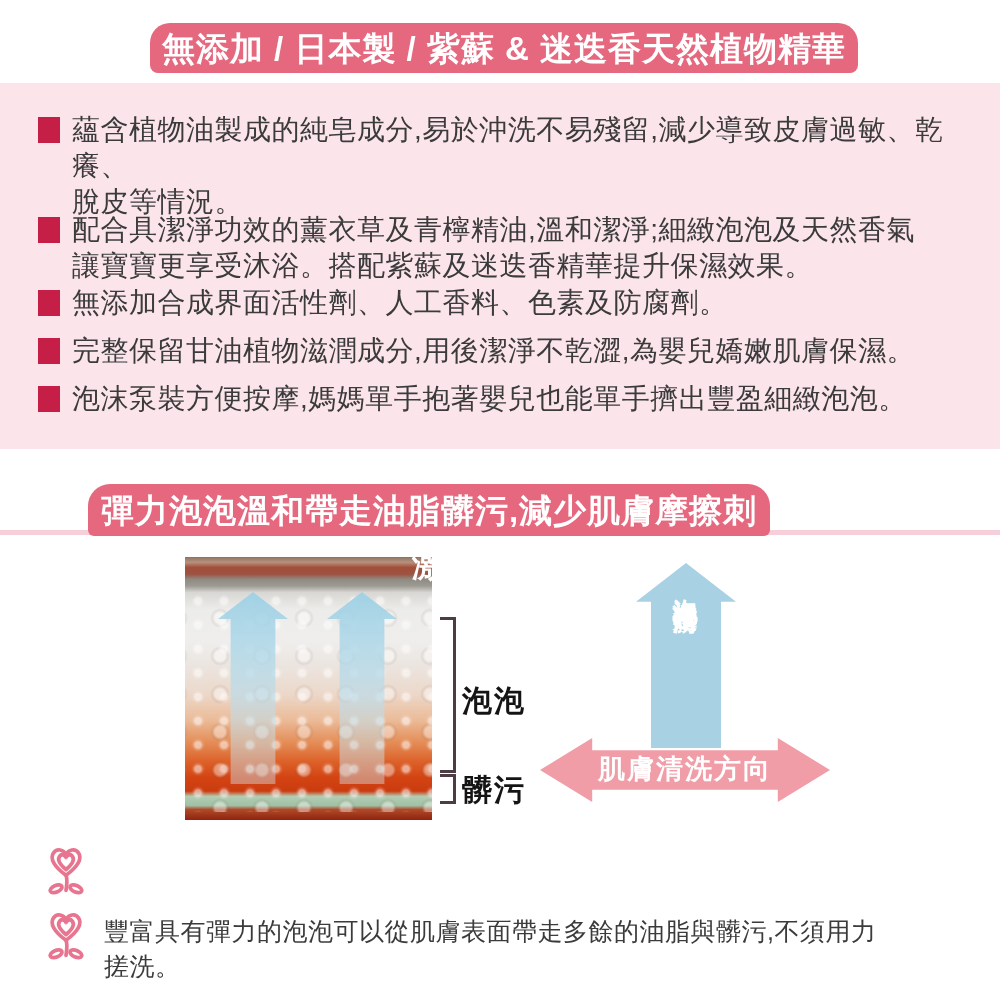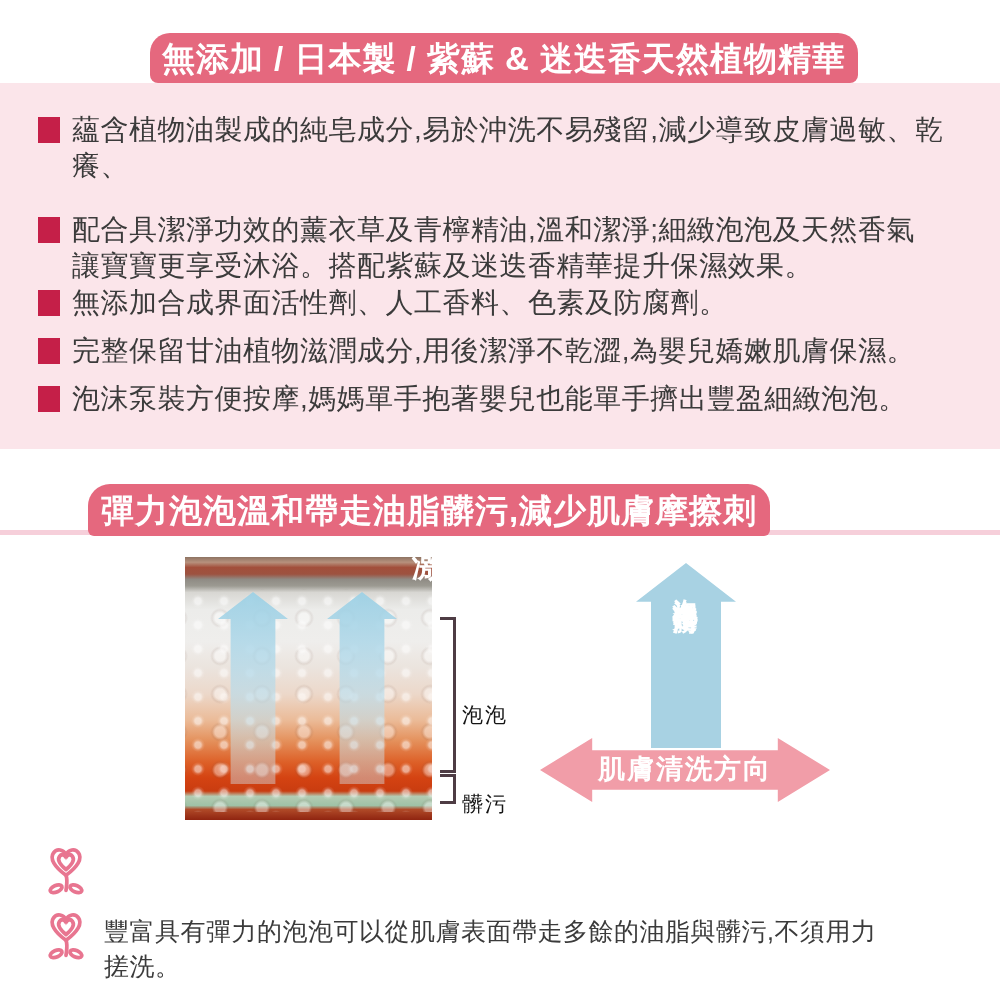--- a/index.html
+++ b/index.html
@@ -2,21 +2,21 @@
 <html><head>
 <meta charset="utf-8">
 <style>
   html,body { margin:0; padding:0; background:#fff; }
   .page { position:relative; width:1000px; height:1000px; background:#ffffff;
           font-family:"Liberation Sans", sans-serif; overflow:hidden; }
 
   
   .banner { position:absolute; background:#e5687e; color:#fff; text-align:center;
             font-weight:bold; letter-spacing:1px; }
-  .banner-top { left:150px; top:33px; width:708px; height:50px; line-height:52px;
+  .banner-top { left:150px; top:23px; width:708px; height:50px; line-height:52px;
                 font-size:33px; border-radius:20px 20px 8px 8px; z-index:2; }
   .banner-mid { left:88px; top:484px; width:682px; height:52px; line-height:54px;
                 font-size:33px; border-radius:22px 22px 6px 6px; z-index:2; }
 
   
   .pink-panel { position:absolute; left:0; top:83px; width:1000px; height:366px; background:#fbe5ea; }
   .feature-row { position:absolute; left:38px; width:930px; display:flex; gap:12px; }
   .bullet-square { width:22px; height:26px; background:#c51f48; flex:none; margin-top:5px; }
   .feature-text { font-size:28px; line-height:36px; color:#3b3b3b; letter-spacing:.5px; }
   .feature-text span { display:block; }
@@ -42,21 +42,21 @@
            background-size:26px 24px, 42px 38px; background-position:0 0, 14px 10px; }
   .photo-arrow { position:absolute; top:35px; width:70px; height:192px;
            clip-path:polygon(50% 0,100% 14%,82% 14%,82% 100%,18% 100%,18% 14%,0 14%);
            background:linear-gradient(180deg, rgba(158,209,229,.95) 0%, rgba(173,215,233,.75) 35%, rgba(198,227,240,.5) 75%, rgba(210,232,242,.42) 100%); }
   .pa1 { left:33px; } .pa2 { left:142px; }
 
   
   .bracket { position:absolute; border:3px solid #4e3c44; border-left:none; }
   .bracket-bubble { left:440px; top:617px; width:13px; height:150px; }
   .bracket-dirt   { left:440px; top:774px; width:13px; height:24px; }
-  .diagram-label  { position:absolute; font-size:21px; font-weight:normal; color:#141414; letter-spacing:2px;margin-top:20px; }
+  .diagram-label  { position:absolute; font-size:30px; font-weight:bold; color:#141414; letter-spacing:2px; }
   .label-bubble { left:462px; top:681px; }
   .label-dirt   { left:462px; top:770px; }
 
   
   .arrow-up-big { position:absolute; left:636px; top:563px; width:100px; height:185px; background:#a8d2e3;
            clip-path:polygon(50% 0,100% 21%,85% 21%,85% 100%,15% 100%,15% 21%,0 21%); z-index:2; }
   .arrow-up-text { position:absolute; left:50%; top:16px; transform:translateX(-50%);
            writing-mode:vertical-rl; color:#fff; font-size:25px; letter-spacing:2px; font-weight:bold; }
 
   
@@ -78,20 +78,21 @@
 <div class="page">
 
   <div class="banner banner-top">無添加 / 日本製 / 紫蘇 &amp; 迷迭香天然植物精華</div>
 
   <div class="pink-panel"></div>
 
   <div class="feature-row fr1">
     <div class="bullet-square"></div>
     <div class="feature-text">
       <span>蘊含植物油製成的純皂成分,易於沖洗不易殘留,減少導致皮膚過敏、乾癢、</span>
+      <span>脫皮等情況。</span>
     </div>
   </div>
   <div class="feature-row fr2">
     <div class="bullet-square"></div>
     <div class="feature-text">
       <span>配合具潔淨功效的薰衣草及青檸精油,溫和潔淨;細緻泡泡及天然香氣</span>
       <span>讓寶寶更享受沐浴。搭配紫蘇及迷迭香精華提升保濕效果。</span>
     </div>
   </div>
   <div class="feature-row fr4">

